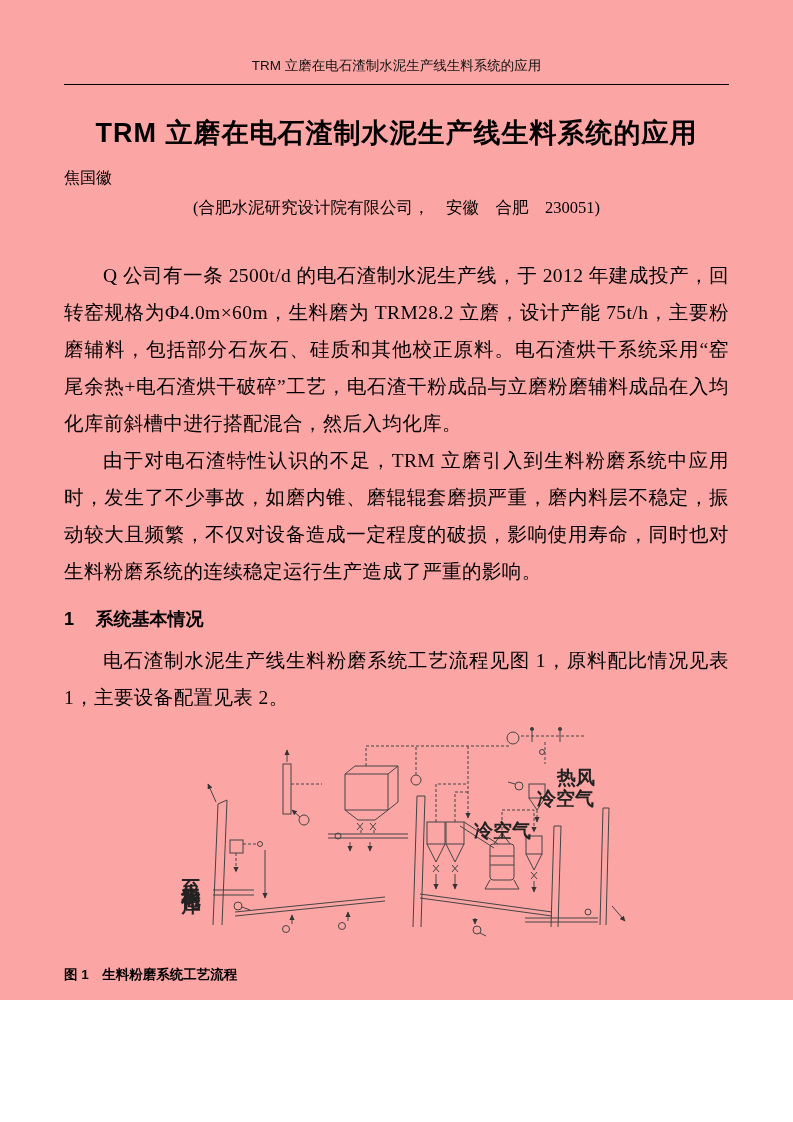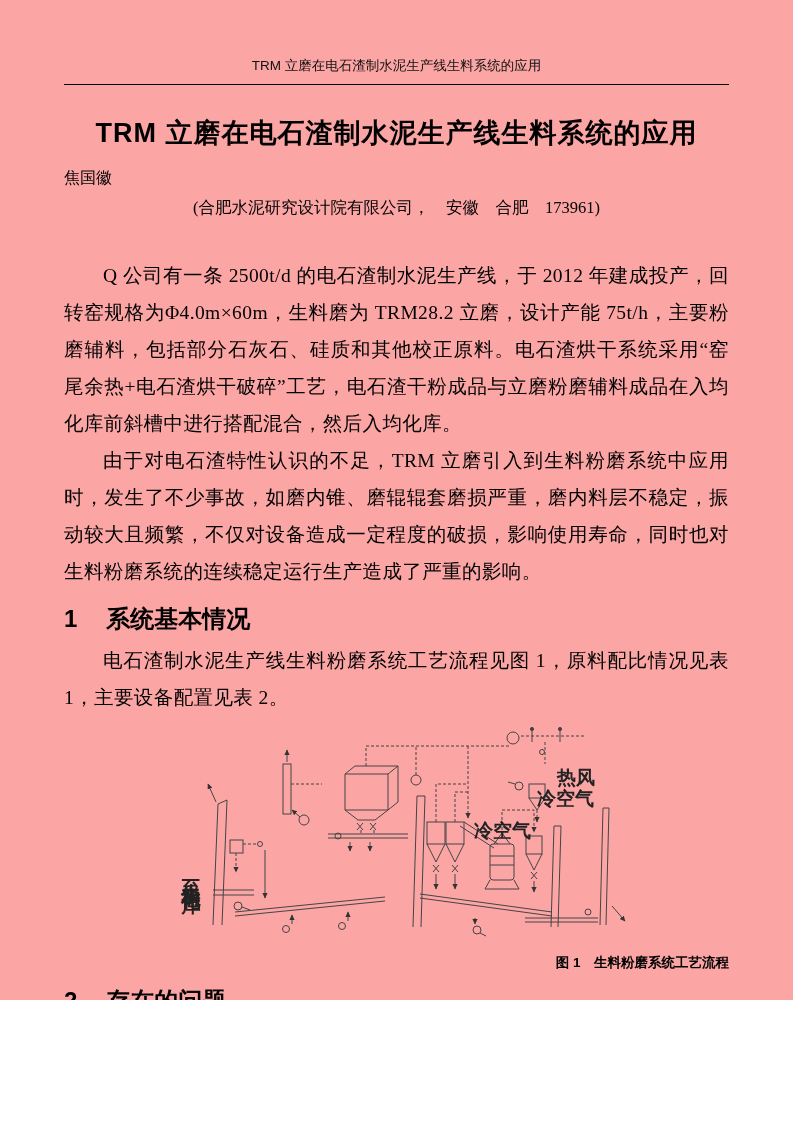--- a/index.html
+++ b/index.html
@@ -37,21 +37,21 @@
     font-size: 19.5px; line-height: 37px;
     letter-spacing: 0.4px;
     text-align: justify;
     text-indent: 2em;
   }
   p.first { margin-top: 37px; }
   h2.section {
     margin: 14px 0 8px 0;
     font-family: "Liberation Sans", "DejaVu Sans", sans-serif;
     font-weight: bold;
-    font-size: 24px; line-height: 30px;
+    font-size: 18px; line-height: 30px;
   }
   h2.section .sec-num { display: inline-block; margin-right: 1.2em; }
   
   figure { margin: 6px 0 0 0; }
   .diagram {
     position: relative;
     width: 462px; height: 226px;
     margin-left: 116px;
   }
   .diagram svg { position: absolute; left: 0; top: 0; }
@@ -63,22 +63,22 @@
     color: #222;
     white-space: nowrap;
     margin-top: 42px;
   }
   .lbl-hot   { left: 377px; top: 6px; }
   .lbl-cold1 { left: 357px; top: 27px; }
   .lbl-cold2 { left: 294px; top: 59px; }
   .lbl-from  { left: 44px;  top: 89px; width: 108px; text-align: center; white-space: normal; line-height: 18px; }
   .lbl-to    { left: 3px; top: 100px; writing-mode: vertical-rl; letter-spacing: 3px; height: 110px; }
   figcaption {
-    margin-top: 6px;
-    text-align: right;
+    margin-top: 18px;
+    text-align: left;
     font-family: "Liberation Sans", "DejaVu Sans", sans-serif;
     font-weight: bold;
     font-size: 13.5px; line-height: 18px;
   }
   
   .page-footer { position: absolute; left: 64px; right: 64px; top: 1049px; }
   .foot-rule { height: 3px; background: #000; border-radius: 2px; }
   .foot-row { position: relative; height: 22px; font-family: "Liberation Sans", "DejaVu Sans", sans-serif; font-size: 13.5px; }
   .foot-page { position: absolute; left: 50%; transform: translateX(-50%); top: 3px; }
   .foot-issue { position: absolute; right: 2px; top: 3px; text-align: right; }
@@ -89,21 +89,21 @@
 <div class="page">
 
   <header>
     <div class="running-head">TRM 立磨在电石渣制水泥生产线生料系统的应用</div>
     <hr class="head-rule">
   </header>
 
   <main>
     <h1 class="title">TRM 立磨在电石渣制水泥生产线生料系统的应用</h1>
     <div class="author">焦国徽</div>
-    <div class="affiliation">(合肥水泥研究设计院有限公司，　安徽　合肥　173961)</div>
+    <div class="affiliation">(合肥水泥研究设计院有限公司，　安徽　合肥　230051)</div>
 
     <p class="body first">Q 公司有一条 2500t/d 的电石渣制水泥生产线，于 2012 年建成投产，回转窑规格为Φ4.0m×60m，生料磨为 TRM28.2 立磨，设计产能 75t/h，主要粉磨辅料，包括部分石灰石、硅质和其他校正原料。电石渣烘干系统采用“窑尾余热+电石渣烘干破碎”工艺，电石渣干粉成品与立磨粉磨辅料成品在入均化库前斜槽中进行搭配混合，然后入均化库。</p>
     <p class="body">由于对电石渣特性认识的不足，TRM 立磨引入到生料粉磨系统中应用时，发生了不少事故，如磨内锥、磨辊辊套磨损严重，磨内料层不稳定，振动较大且频繁，不仅对设备造成一定程度的破损，影响使用寿命，同时也对生料粉磨系统的连续稳定运行生产造成了严重的影响。</p>
 
     <h2 class="section"><span class="sec-num">1</span><span>系统基本情况</span></h2>
 
     <p class="body">电石渣制水泥生产线生料粉磨系统工艺流程见图 1，原料配比情况见表 1，主要设备配置见表 2。</p>
 
     <figure>
       <div class="diagram">

